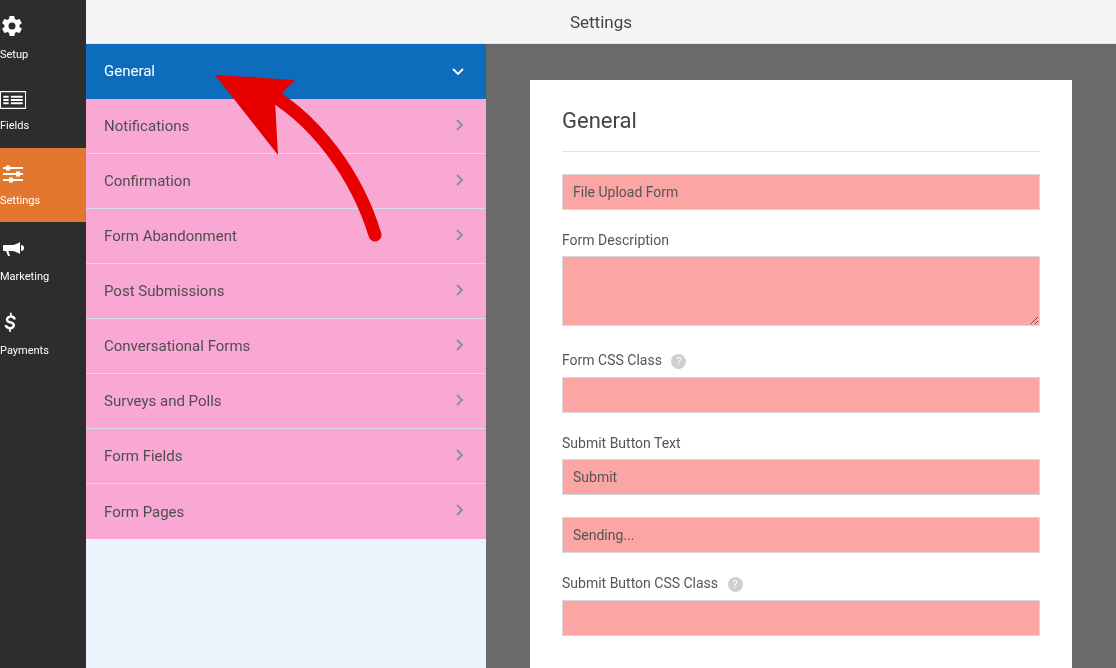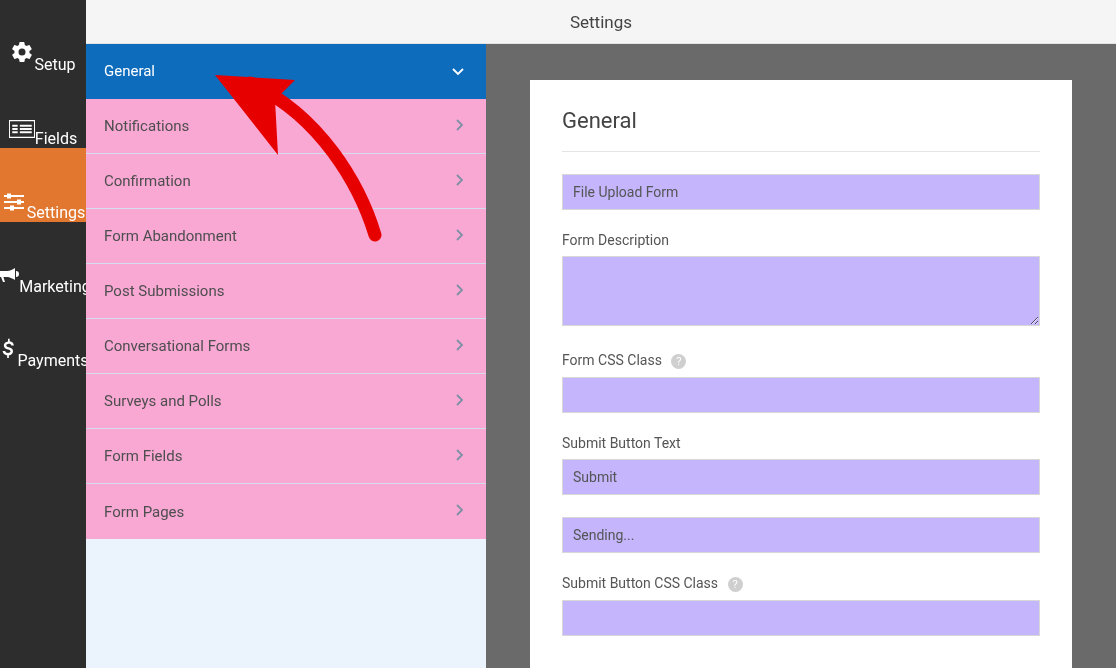--- a/index.html
+++ b/index.html
@@ -18,25 +18,26 @@
     position: absolute;
     left: 0; top: 0;
     width: 86px;
     height: 100%;
     background: #2d2d2d;
     display: flex;
     flex-direction: column;
   }
   .icon-sidebar .item {
     display: flex;
-    align-items: flex-end;
+    flex-direction: column;
+    align-items: flex-start;
     justify-content: center;
     height: 74px;
     color: #fff;
-    font-size: 16px;
+    font-size: 11px;
     cursor: pointer;
   }
   .icon-sidebar .item.active {
     background: #e27730;
   }
   .icon-sidebar .item .icon {
     display: block;
     margin-bottom: 6px;
     font-size: 22px;
     line-height: 1;
@@ -133,21 +134,21 @@
     font-size: 11px;
     line-height: 15px;
     text-align: center;
   }
   .form-row input[type=text],
   .form-row textarea {
     width: 100%;
     padding: 9px 10px;
     font-size: 14px;
     border: 1px solid #d8d8d8;
-    background: #c4b5fd;
+    background: #fca5a5;
     font-family: inherit;
     color: #555;
   }
   .form-row textarea { height: 70px; resize: both; }
 
   
   .annotation {
     position: absolute;
     left: 160px;
     top: 55px;

